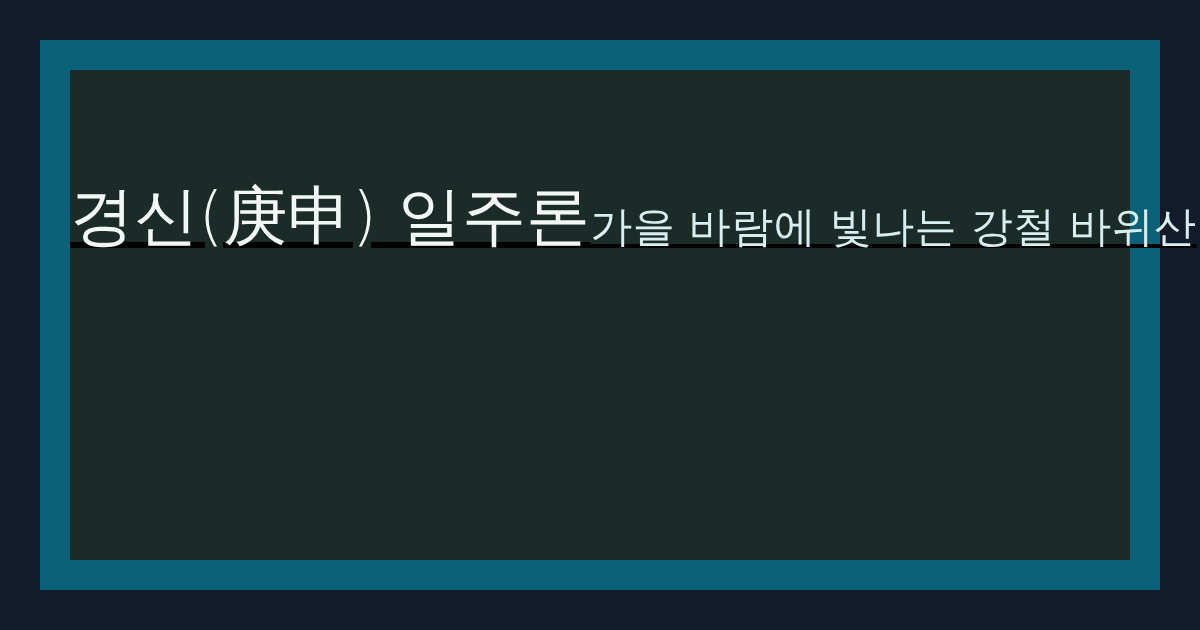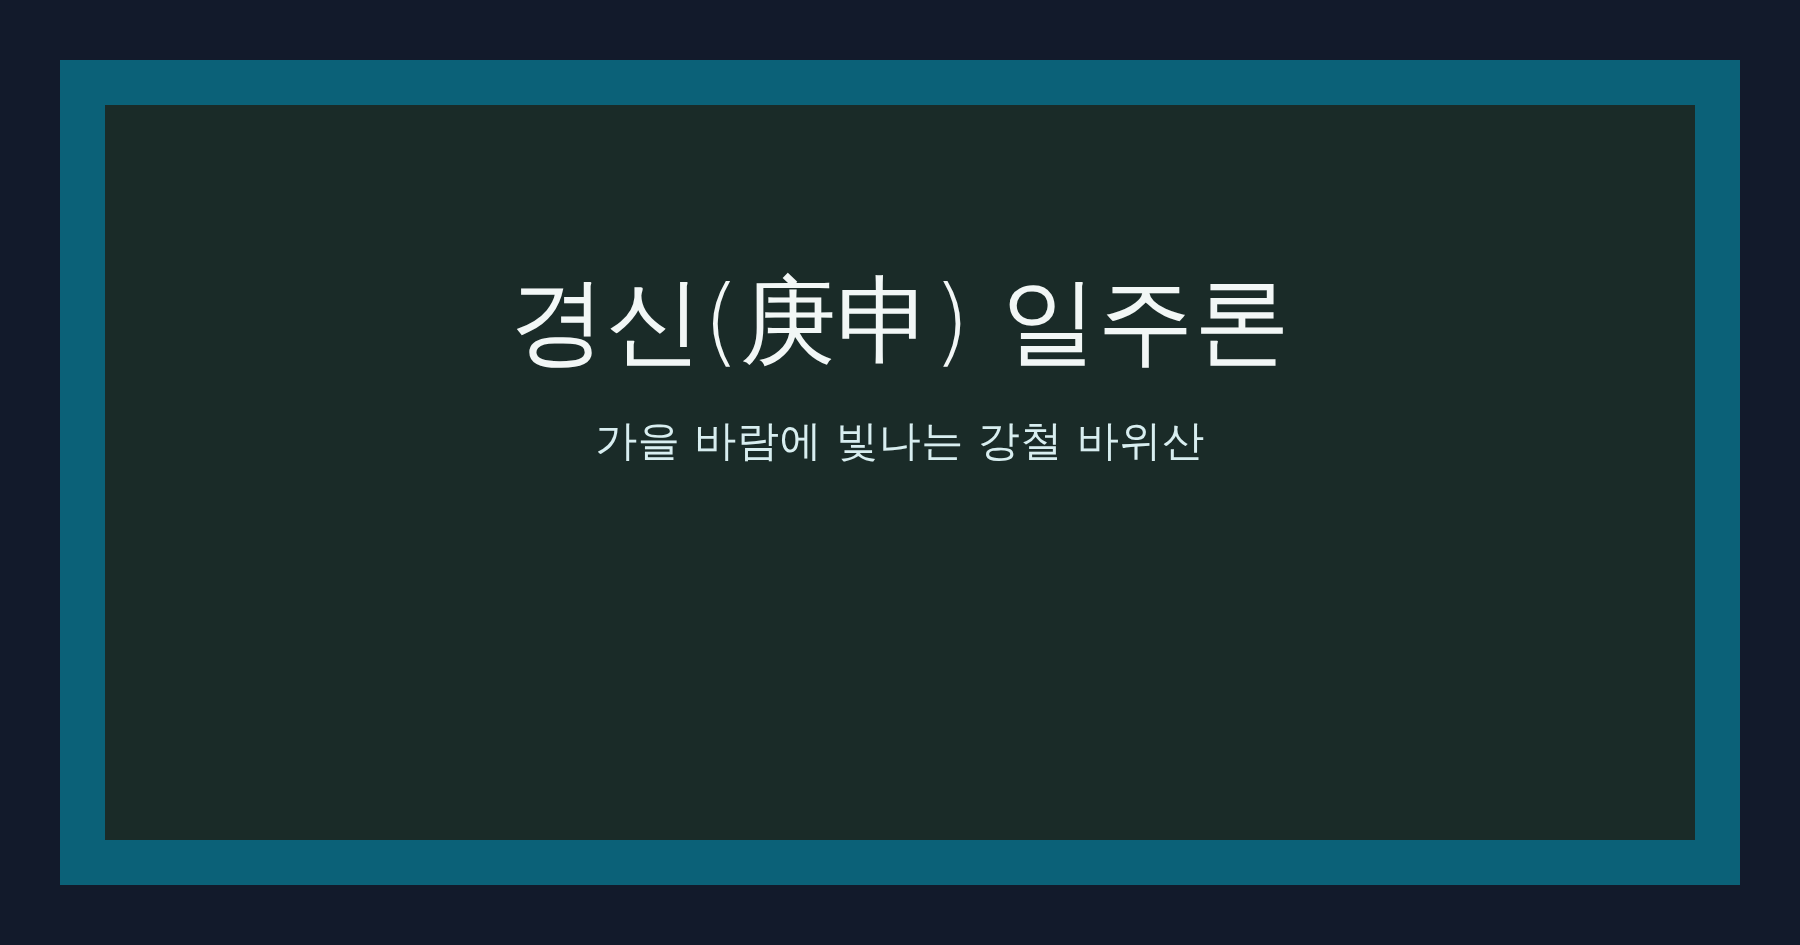--- a/index.html
+++ b/index.html
@@ -48,39 +48,40 @@
     display: flex;
     flex-direction: column;
     align-items: center;
     justify-content: flex-start;
   }
 
   #text-block {
     width: 100%;
     margin-top: 108px;
     display: flex;
-    flex-direction: column;
+    flex-direction: row;
     align-items: center;
+    text-decoration: underline;
   }
 
   #title {
     margin: 0;
     font-size: 64px;
     font-weight: 300;
     line-height: 1.18;
     letter-spacing: 0.2px;
     color: #f2f7f6;
     text-align: center;
     white-space: nowrap;
   }
 
   #subtitle {
     margin: 0;
     margin-top: 22px;
-    font-size: 28px;
+    font-size: 42px;
     font-weight: 300;
     line-height: 1.3;
     letter-spacing: 0.4px;
     color: #d8eef0;
     text-align: center;
     white-space: nowrap;
   }
 </style>
 </head>
 <body>

